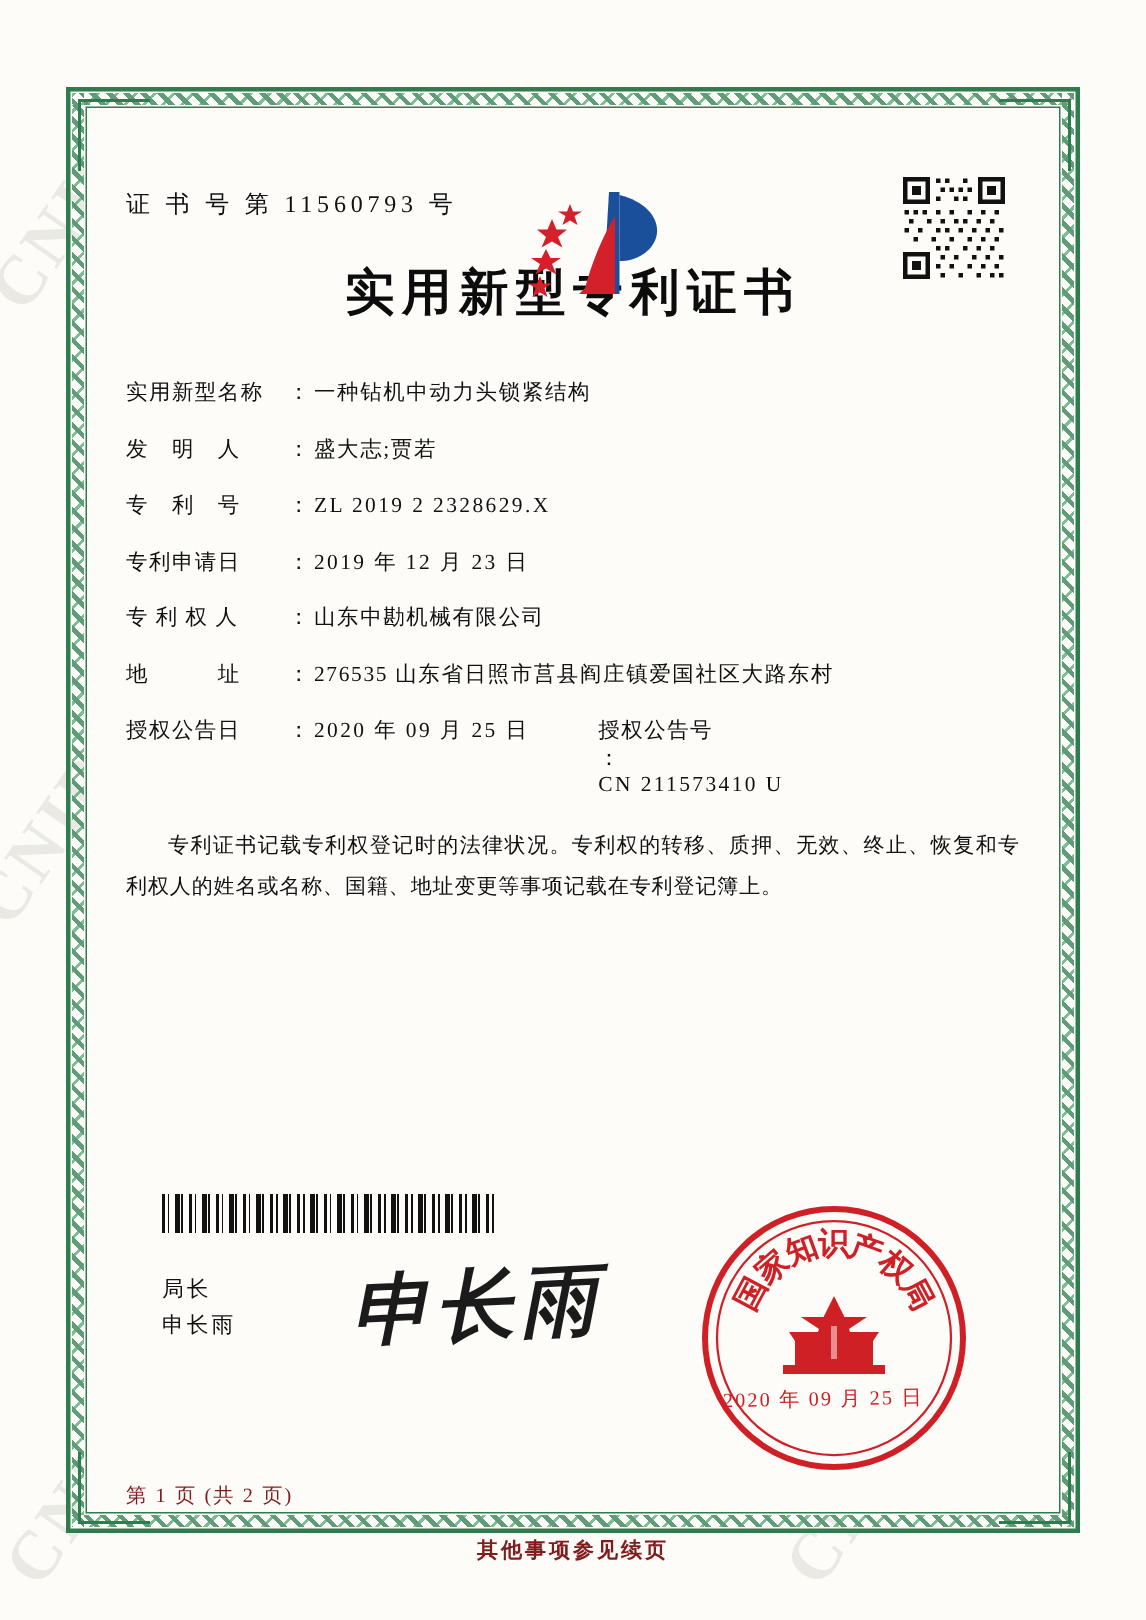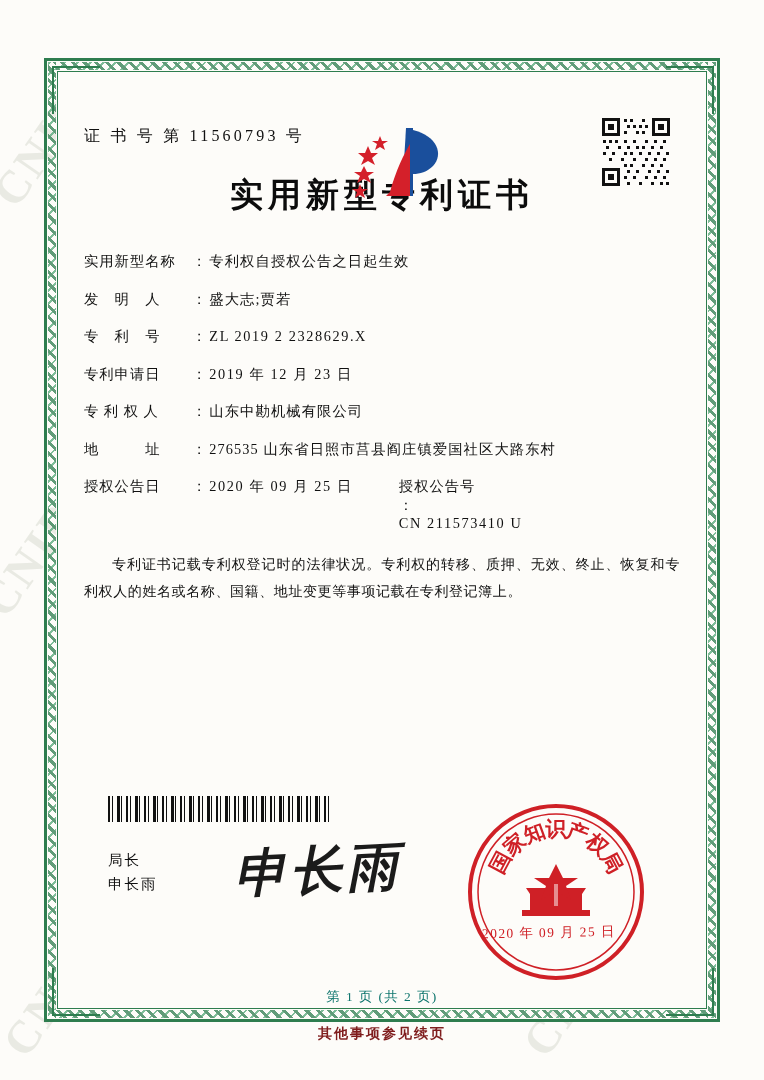--- a/index.html
+++ b/index.html
@@ -206,24 +206,23 @@
     top: 828px;
     font-size: 13.5px;
     color: #cf2026;
     letter-spacing: 1.4px;
     transform: rotate(-1deg);
   }
   .page-num {
     position: absolute;
     left: 0; right: 0;
     top: 892px;
-    text-align: center;
     font-size: 13.5px;
     letter-spacing: 1.4px;
-    color: #0f766e;
+    color: #7f1d1d;
   }
   .footer-note {
     position: absolute;
     left: 0; right: 0;
     top: 1025px;
     text-align: center;
     font-size: 14px;
     font-weight: bold;
     letter-spacing: 2px;
     color: #7f1d1d;
@@ -346,21 +345,21 @@
 
     <div class="cert-no">证 书 号 第 11560793 号</div>
 
     <div class="doc-title">实用新型专利证书</div>
 
     <div class="fields">
 
       <div class="field-row">
         <span class="f-label">实用新型名称</span>
         <span class="f-colon">：</span>
-        <span class="f-value">专利权自授权公告之日起生效</span>
+        <span class="f-value">一种钻机中动力头锁紧结构</span>
       </div>
 
       <div class="field-row">
         <span class="f-label">发　明　人</span>
         <span class="f-colon">：</span>
         <span class="f-value">盛大志;贾若</span>
       </div>
 
       <div class="field-row">
         <span class="f-label">专　利　号</span>

